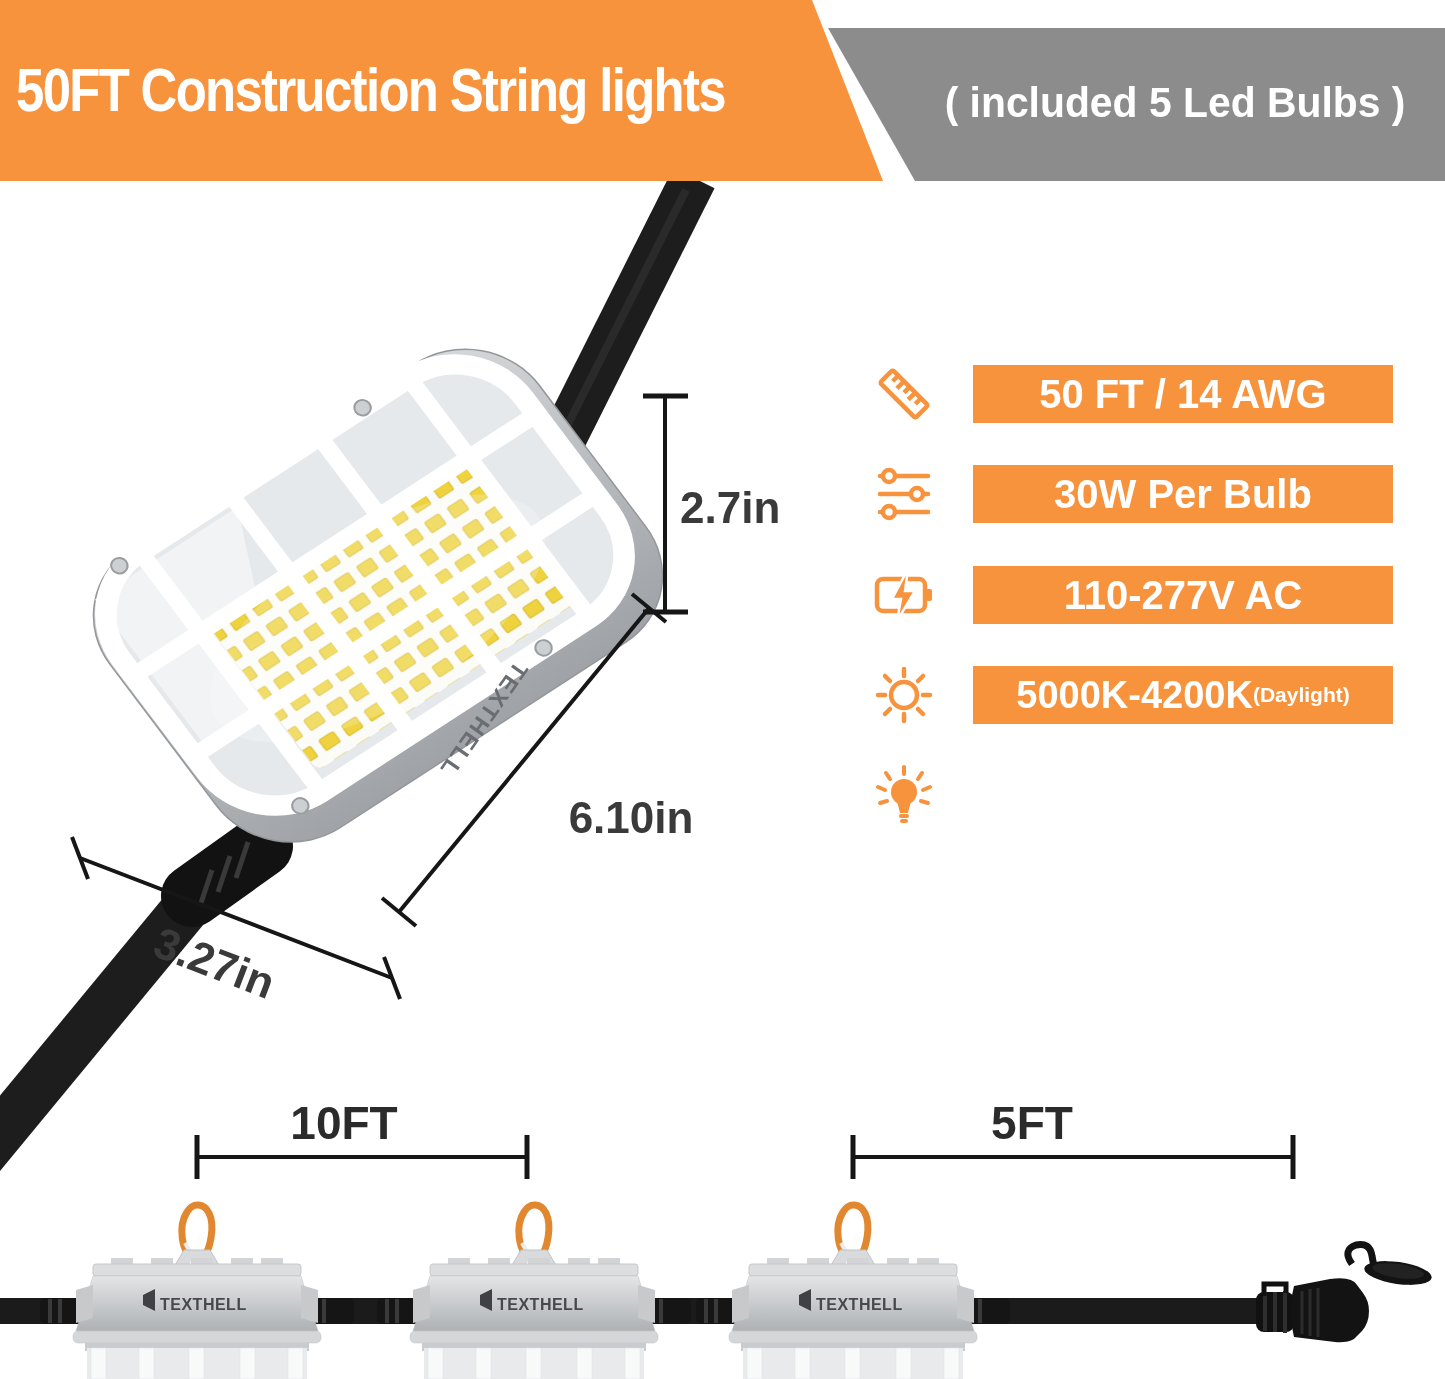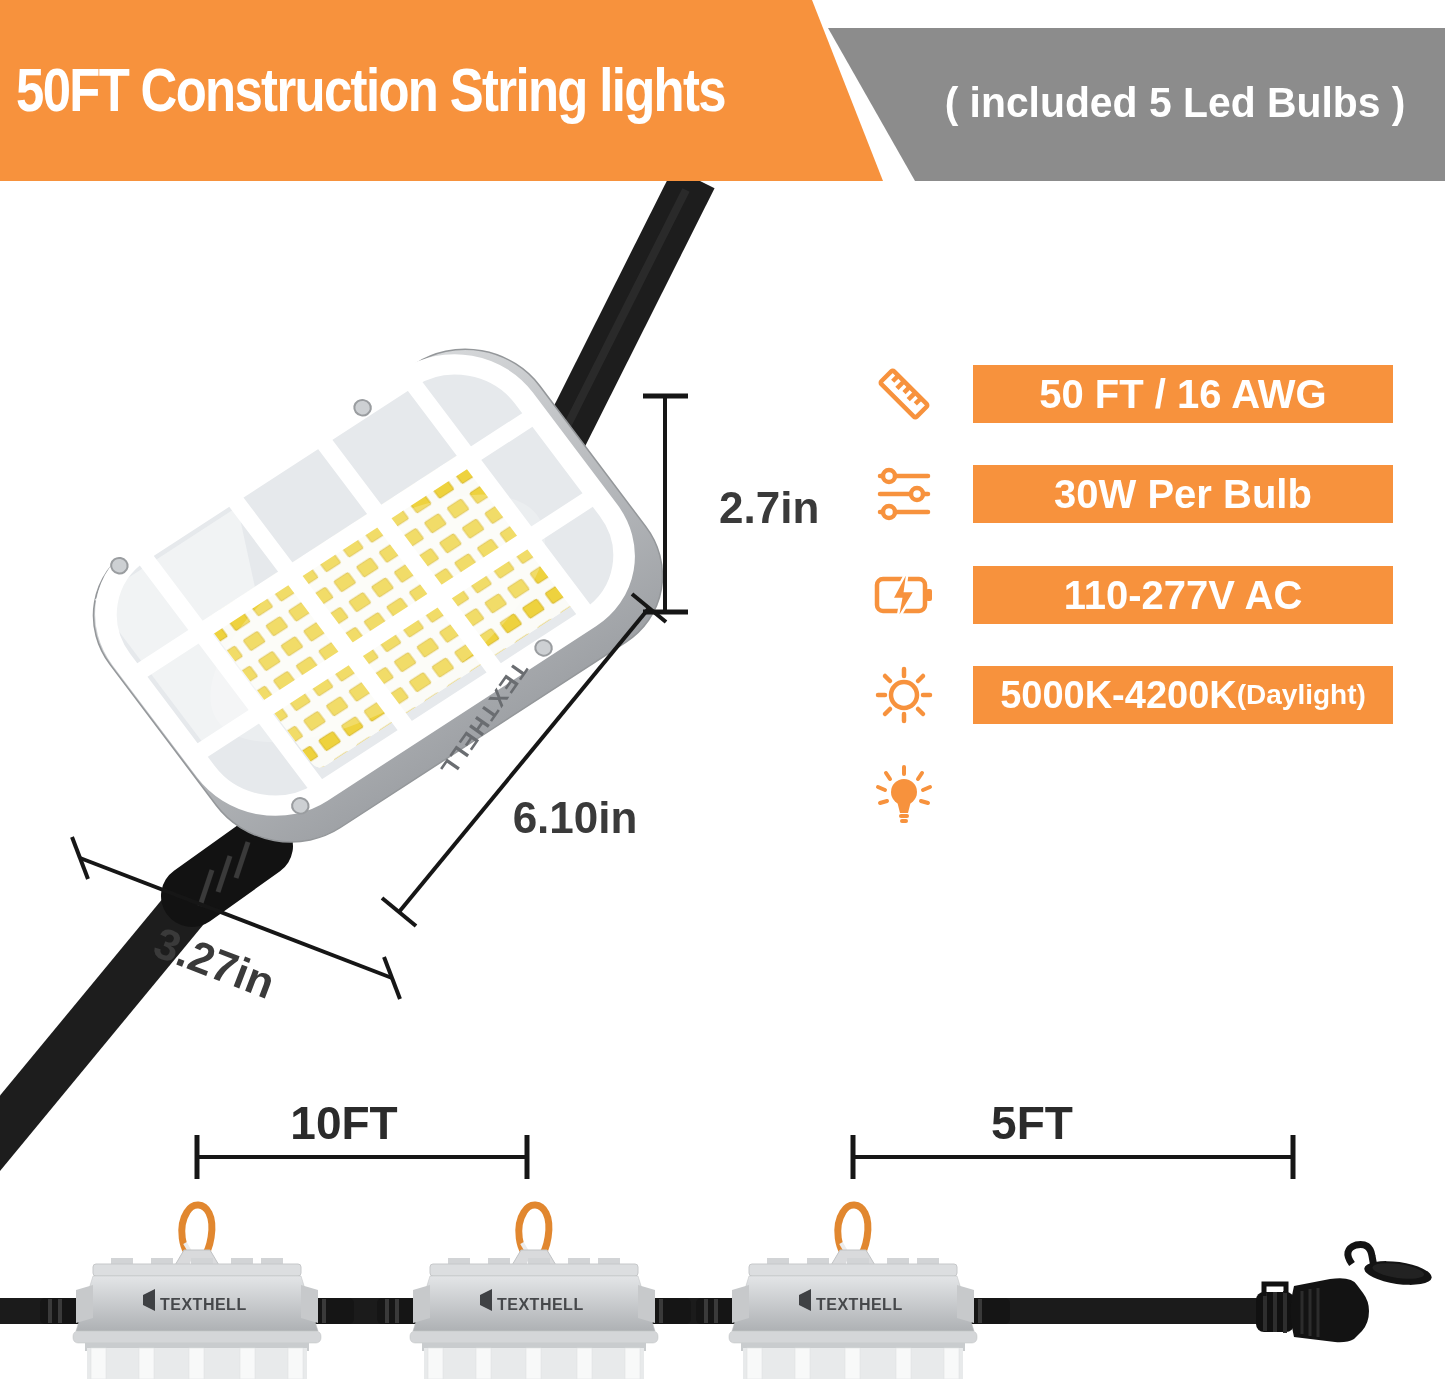--- a/index.html
+++ b/index.html
@@ -13,21 +13,21 @@
                clip-path:polygon(828px 28px,1445px 28px,1445px 181px,915px 181px);}
   .banner-title{position:absolute;left:16px;top:0;height:178px;display:flex;align-items:center;
                 color:#fff;font-size:62px;font-weight:bold;letter-spacing:-2px;white-space:nowrap;
                 transform:scaleX(.82);transform-origin:left center;z-index:3;}
   .banner-sub{position:absolute;left:905px;top:26px;width:540px;height:152px;display:flex;
               align-items:center;justify-content:center;color:#fff;font-size:43px;font-weight:bold;
               white-space:nowrap;transform:scaleX(.95);z-index:3;}
   .spec-bar{position:absolute;left:973px;width:420px;height:58px;background:#F7923D;
             display:flex;align-items:center;justify-content:center;color:#fff;font-weight:bold;
             font-size:40px;white-space:nowrap;z-index:3;}
-  .spec-suffix{font-size:28px;font-weight:bold;}
+  .spec-suffix{font-size:21px;font-weight:bold;}
   .spec-icon{position:absolute;left:872px;width:64px;height:64px;z-index:3;}
   .dim{position:absolute;color:#3a3a3a;font-weight:bold;font-size:44px;white-space:nowrap;z-index:3;}
   .dim-c{display:flex;justify-content:center;}
   .ftlabel{position:absolute;color:#2b2b2b;font-weight:bold;font-size:46px;white-space:nowrap;
            display:flex;justify-content:center;z-index:3;}
 </style>
 </head>
 <body>
 
 <div id="stage">
@@ -204,21 +204,21 @@
     <g transform="rotate(45 32 32)" stroke="#F7923D" fill="none" stroke-width="4.5">
       <rect x="7" y="23" width="50" height="18" rx="2"></rect>
       <line x1="15" y1="23" x2="15" y2="31"></line>
         <line x1="23" y1="23" x2="23" y2="33"></line>
       <line x1="31" y1="23" x2="31" y2="31"></line>
         <line x1="39" y1="23" x2="39" y2="33"></line>
       <line x1="47" y1="23" x2="47" y2="31"></line>
     </g>
   </svg>
   <div class="spec-bar" style="top:365px">
-    <span>50 FT / 16 AWG</span>
+    <span>50 FT / 14 AWG</span>
   </div>
 
   <svg class="spec-icon" style="top:462px" viewBox="0 0 64 64">
     <g stroke="#F7923D" stroke-width="4.5" stroke-linecap="round">
       <line x1="8" y1="14" x2="56" y2="14"></line>
         <line x1="8" y1="32" x2="56" y2="32"></line>
         <line x1="8" y1="50" x2="56" y2="50"></line>
       <circle cx="17" cy="14" r="6" fill="#ffffff"></circle>
       <circle cx="45" cy="32" r="6" fill="#ffffff"></circle>
       <circle cx="17" cy="50" r="6" fill="#ffffff"></circle>
@@ -264,20 +264,20 @@
         <line x1="58" y1="24" x2="51" y2="27"></line>
       <line x1="8" y1="40" x2="15" y2="38"></line>
         <line x1="56" y1="40" x2="49" y2="38"></line>
     </g>
     <circle cx="32" cy="29" r="13" fill="#F7923D"></circle>
     <path d="M 25,38 L 39,38 L 36,50 L 28,50 Z" fill="#F7923D"></path>
     <rect x="27" y="51" width="10" height="4" rx="2" fill="#F7923D"></rect>
     <rect x="28" y="56" width="8" height="4" rx="2" fill="#F7923D"></rect>
   </svg>
 
-  <div class="dim" style="left:719px;top:483px">2.7in</div>
-  <div class="dim dim-c" style="left:495px;top:793px;width:160px">6.10in</div>
+  <div class="dim" style="left:680px;top:483px">2.7in</div>
+  <div class="dim dim-c" style="left:551px;top:793px;width:160px">6.10in</div>
   <div class="dim" style="left:152px;top:938px;transform:rotate(21deg)">3.27in</div>
 
   <div class="ftlabel" style="left:284px;top:1096px;width:120px">10FT</div>
   <div class="ftlabel" style="left:972px;top:1096px;width:120px">5FT</div>
 
 </div>
 
 </body></html>

